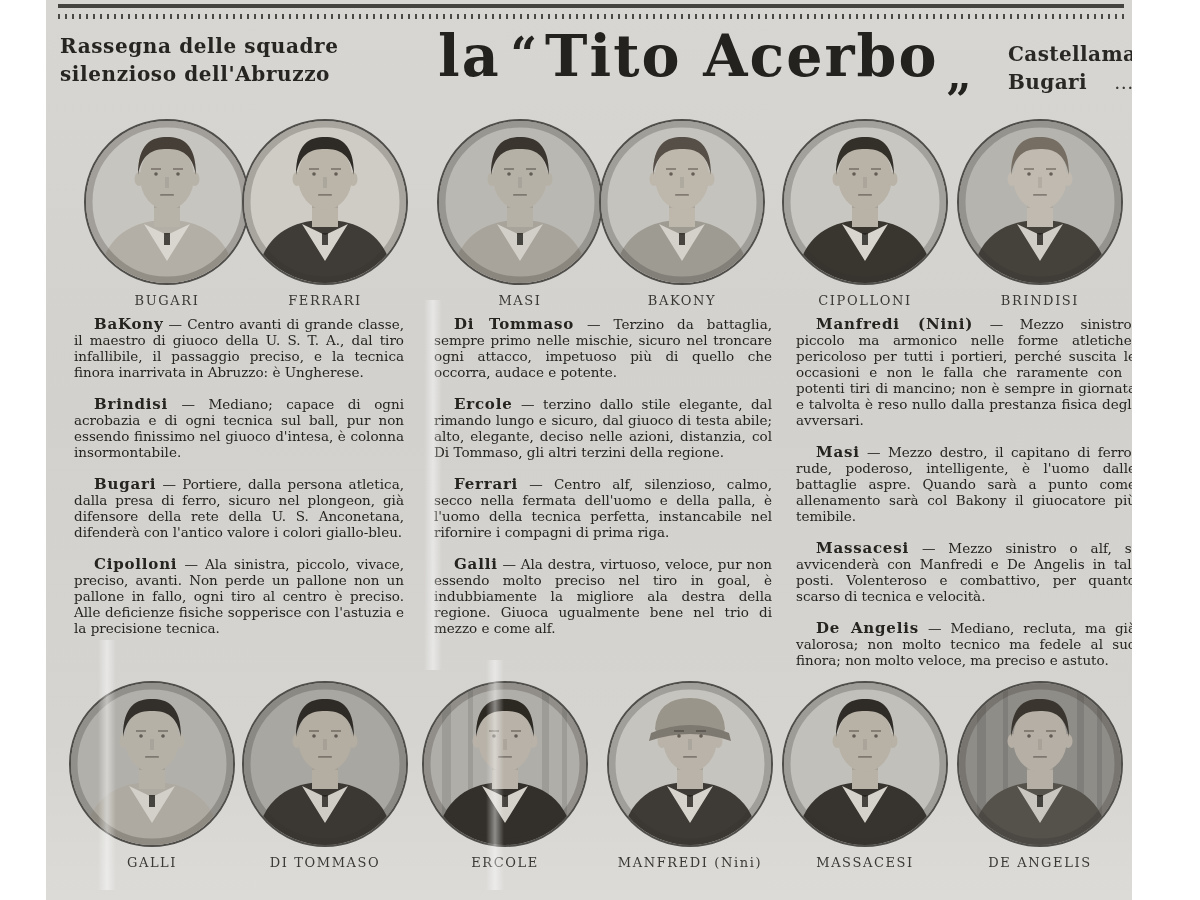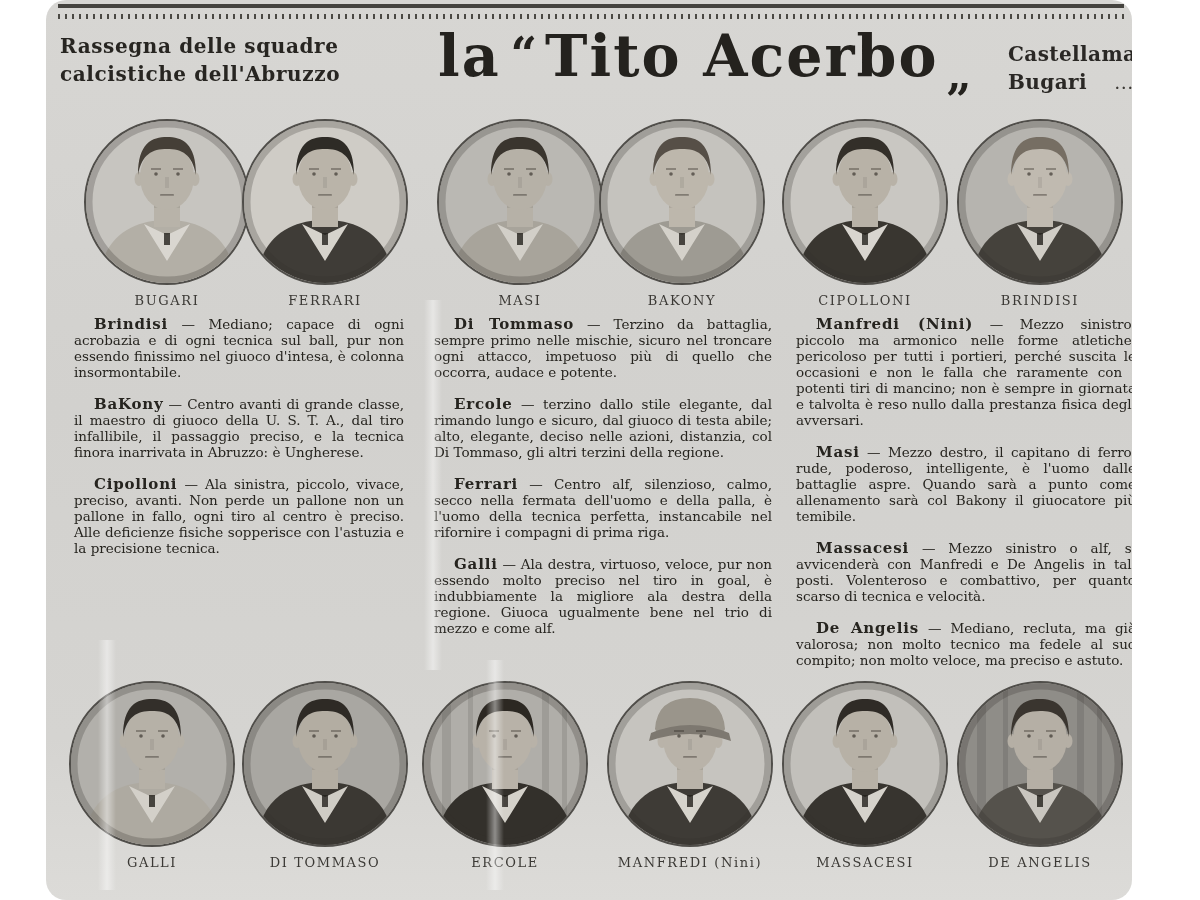--- a/index.html
+++ b/index.html
@@ -1,20 +1,20 @@
 <!DOCTYPE html>
 <html><head>
 <meta charset="utf-8">
 <style>
   html,body{margin:0;padding:0;overflow:hidden;}
   body{width:1200px;height:900px;background:#ffffff;position:relative;
        font-family:"DejaVu Serif","Liberation Serif",serif;}
   .page{position:absolute;left:46px;top:0;width:1086px;height:900px;
         background:linear-gradient(180deg,#d7d6d3 0%,#d2d1ce 45%,#d5d4d1 82%,#dcdbd8 100%);
-        overflow:hidden;border-radius:20px;}
+        overflow:hidden;}
   .rule-solid{position:absolute;left:12px;right:8px;top:4px;height:4px;background:#45433f;}
   .rule-dotted{position:absolute;left:12px;right:8px;top:14px;height:5px;
         background:repeating-linear-gradient(90deg,#4b4944 0 2px,rgba(0,0,0,0) 2px 7px);}
   .kicker{position:absolute;left:14px;top:32px;font-weight:bold;font-size:20px;
         line-height:28px;color:#272521;letter-spacing:.6px;}
   .headline{position:absolute;left:392px;top:22px;margin:0;font-size:57px;font-weight:bold;
         color:#24221e;white-space:nowrap;letter-spacing:2px;}
   .headline .hl-quote{font-size:46px;vertical-align:6px;letter-spacing:0;}
   .headline .hl-quote.close{vertical-align:-14px;font-size:44px;}
   .headline .hl-prefix{margin-right:10px;}
@@ -39,21 +39,21 @@
 </style>
 </head>
 <body>
 
 <div class="page">
   <div class="rule-solid"></div>
   <div class="rule-dotted"></div>
 
   <div class="kicker">
     <div>Rassegna delle squadre</div>
-    <div>calcistiche dell'Abruzzo</div>
+    <div>silenzioso dell'Abruzzo</div>
   </div>
 
   <h1 class="headline">
     <span class="hl-prefix">la</span><span class="hl-quote">“</span><span class="hl-name">Tito Acerbo</span><span class="hl-quote close">„</span>
   </h1>
 
   <div class="place">
     <div>Castellamare</div>
     <div><span>Bugari</span><span class="place-dots">....</span></div>
   </div>
@@ -199,35 +199,36 @@
     <rect x="79" y="56" width="4" height="11" fill="rgba(0,0,0,0.07)"></rect>
     <rect x="74" y="73" width="14" height="1.8" rx="0.9" fill="rgba(40,35,30,0.4)"></rect>
     <circle cx="81" cy="81" r="78" fill="none" stroke="rgba(50,48,44,0.25)" stroke-width="7"></circle>
   </svg>
         </div>
         <figcaption class="photo-label">BRINDISI</figcaption>
       </figure>
     </section>
   <section id="columns">
       <div class="col" style="left: 28px; width: 330px;">
+        <p class="entry"><strong class="entry-name">BaKony</strong><span> — </span><span>Centro avanti di grande classe, il maestro di giuoco della U. S. T. A., dal tiro infallibile, il passaggio preciso, e la tecnica finora inarrivata in Abruzzo: è Ungherese.</span></p>
         <p class="entry"><strong class="entry-name">Brindisi</strong><span> — </span><span>Mediano; capace di ogni acrobazia e di ogni tecnica sul ball, pur non essendo finissimo nel giuoco d'intesa, è colonna insormontabile.</span></p>
-        <p class="entry"><strong class="entry-name">BaKony</strong><span> — </span><span>Centro avanti di grande classe, il maestro di giuoco della U. S. T. A., dal tiro infallibile, il passaggio preciso, e la tecnica finora inarrivata in Abruzzo: è Ungherese.</span></p>
+        <p class="entry"><strong class="entry-name">Bugari</strong><span> — </span><span>Portiere, dalla persona atletica, dalla presa di ferro, sicuro nel plongeon, già difensore della rete della U. S. Anconetana, difenderà con l'antico valore i colori giallo-bleu.</span></p>
         <p class="entry"><strong class="entry-name">Cipolloni</strong><span> — </span><span>Ala sinistra, piccolo, vivace, preciso, avanti. Non perde un pallone non un pallone in fallo, ogni tiro al centro è preciso. Alle deficienze fisiche sopperisce con l'astuzia e la precisione tecnica.</span></p>
       </div>
       <div class="col" style="left: 388px; width: 338px;">
         <p class="entry"><strong class="entry-name">Di Tommaso</strong><span> — </span><span>Terzino da battaglia, sempre primo nelle mischie, sicuro nel troncare ogni attacco, impetuoso più di quello che occorra, audace e potente.</span></p>
         <p class="entry"><strong class="entry-name">Ercole</strong><span> — </span><span>terzino dallo stile elegante, dal rimando lungo e sicuro, dal giuoco di testa abile; alto, elegante, deciso nelle azioni, distanzia, col Di Tommaso, gli altri terzini della regione.</span></p>
         <p class="entry"><strong class="entry-name">Ferrari</strong><span> — </span><span>Centro alf, silenzioso, calmo, secco nella fermata dell'uomo e della palla, è l'uomo della tecnica perfetta, instancabile nel rifornire i compagni di prima riga.</span></p>
         <p class="entry"><strong class="entry-name">Galli</strong><span> — </span><span>Ala destra, virtuoso, veloce, pur non essendo molto preciso nel tiro in goal, è indubbiamente la migliore ala destra della regione. Giuoca ugualmente bene nel trio di mezzo e come alf.</span></p>
       </div>
       <div class="col" style="left: 750px; width: 340px;">
         <p class="entry"><strong class="entry-name">Manfredi (Nini)</strong><span> — </span><span>Mezzo sinistro, piccolo ma armonico nelle forme atletiche, pericoloso per tutti i portieri, perché suscita le occasioni e non le falla che raramente con i potenti tiri di mancino; non è sempre in giornata e talvolta è reso nullo dalla prestanza fisica degli avversari.</span></p>
         <p class="entry"><strong class="entry-name">Masi</strong><span> — </span><span>Mezzo destro, il capitano di ferro, rude, poderoso, intelligente, è l'uomo dalle battaglie aspre. Quando sarà a punto come allenamento sarà col Bakony il giuocatore più temibile.</span></p>
         <p class="entry"><strong class="entry-name">Massacesi</strong><span> — </span><span>Mezzo sinistro o alf, si avvicenderà con Manfredi e De Angelis in tali posti. Volenteroso e combattivo, per quanto scarso di tecnica e velocità.</span></p>
-        <p class="entry"><strong class="entry-name">De Angelis</strong><span> — </span><span>Mediano, recluta, ma già valorosa; non molto tecnico ma fedele al suo compito; non molto veloce, ma preciso e astuto.</span></p>
+        <p class="entry"><strong class="entry-name">De Angelis</strong><span> — </span><span>Mediano, recluta, ma già valorosa; non molto tecnico ma fedele al suo finora; non molto veloce, ma preciso e astuto.</span></p>
       </div>
     </section>
   <section id="row-bottom">
       <figure class="portrait" style="left: 23px; top: 681px;">
         <div class="photo-circle">
           <svg viewBox="0 0 162 162" xmlns="http://www.w3.org/2000/svg">
     <rect width="162" height="162" fill="#b2b0ab"></rect>
     <path d="M12,162 C16,114 48,99 81,99 C114,99 146,114 150,162 Z" fill="#aeaaa1"></path>
     <path d="M58,103 L81,140 L104,103 L81,114 Z" fill="#d3d0c9"></path>
     <rect x="78" y="112" width="6" height="12" fill="rgba(35,32,28,0.8)"></rect>

